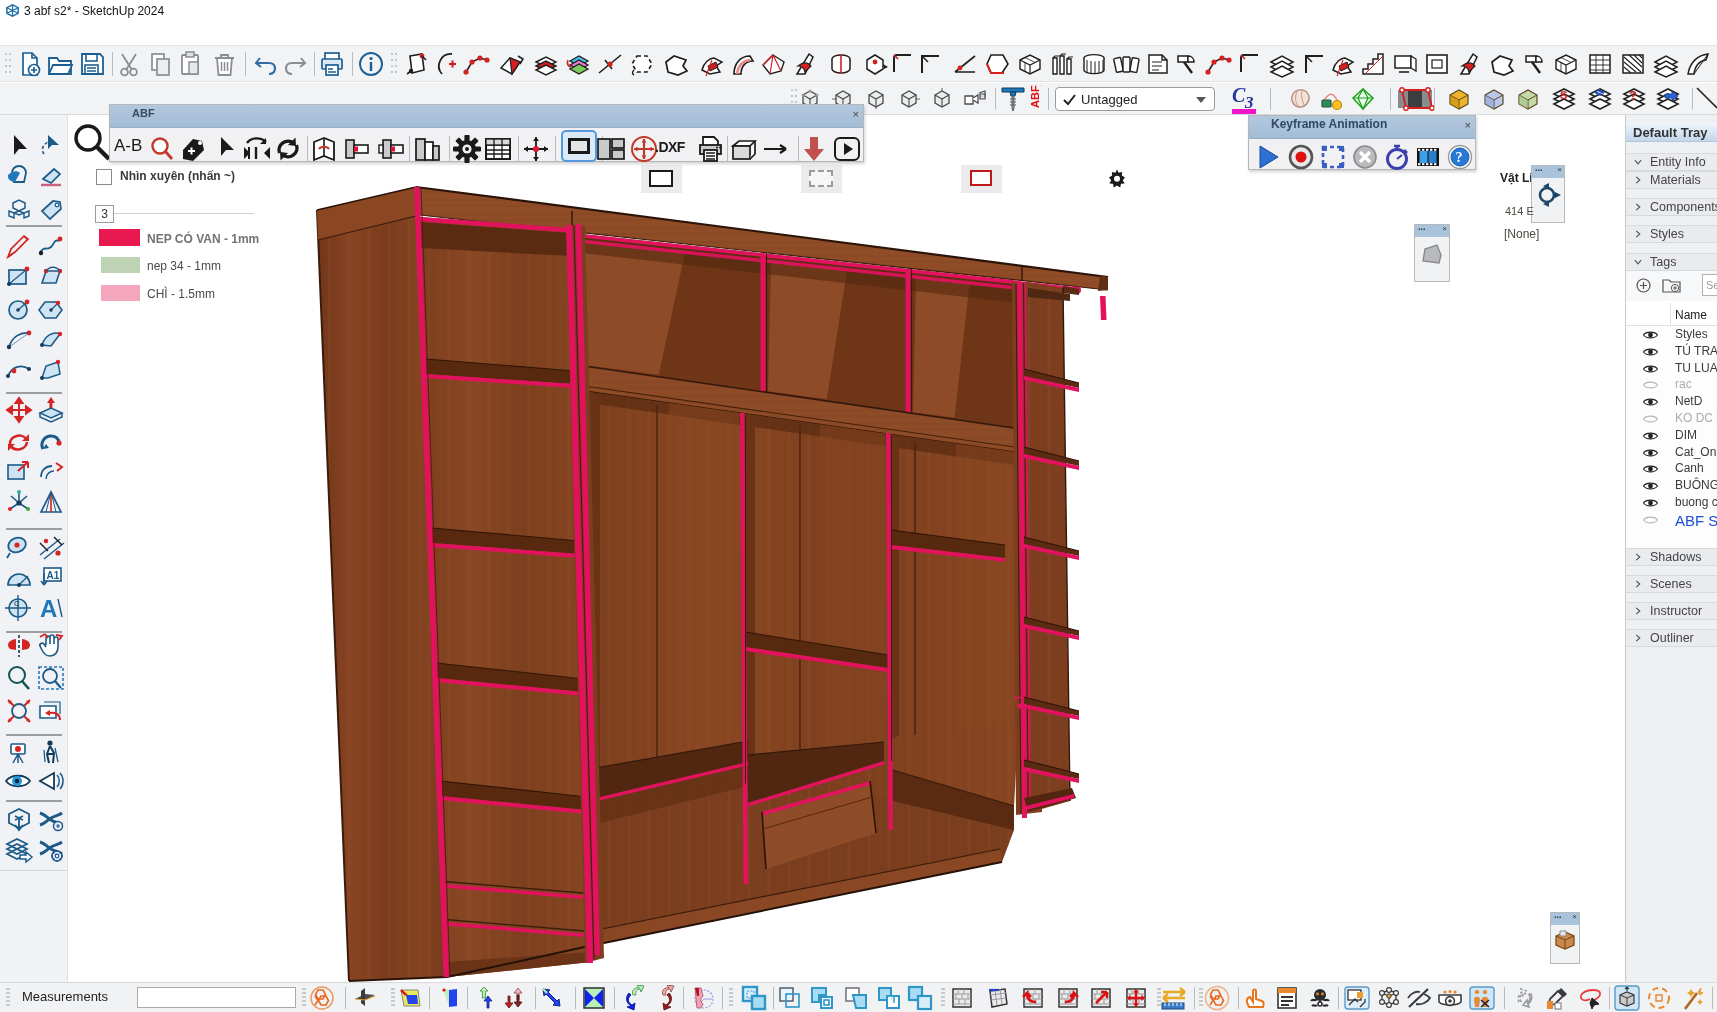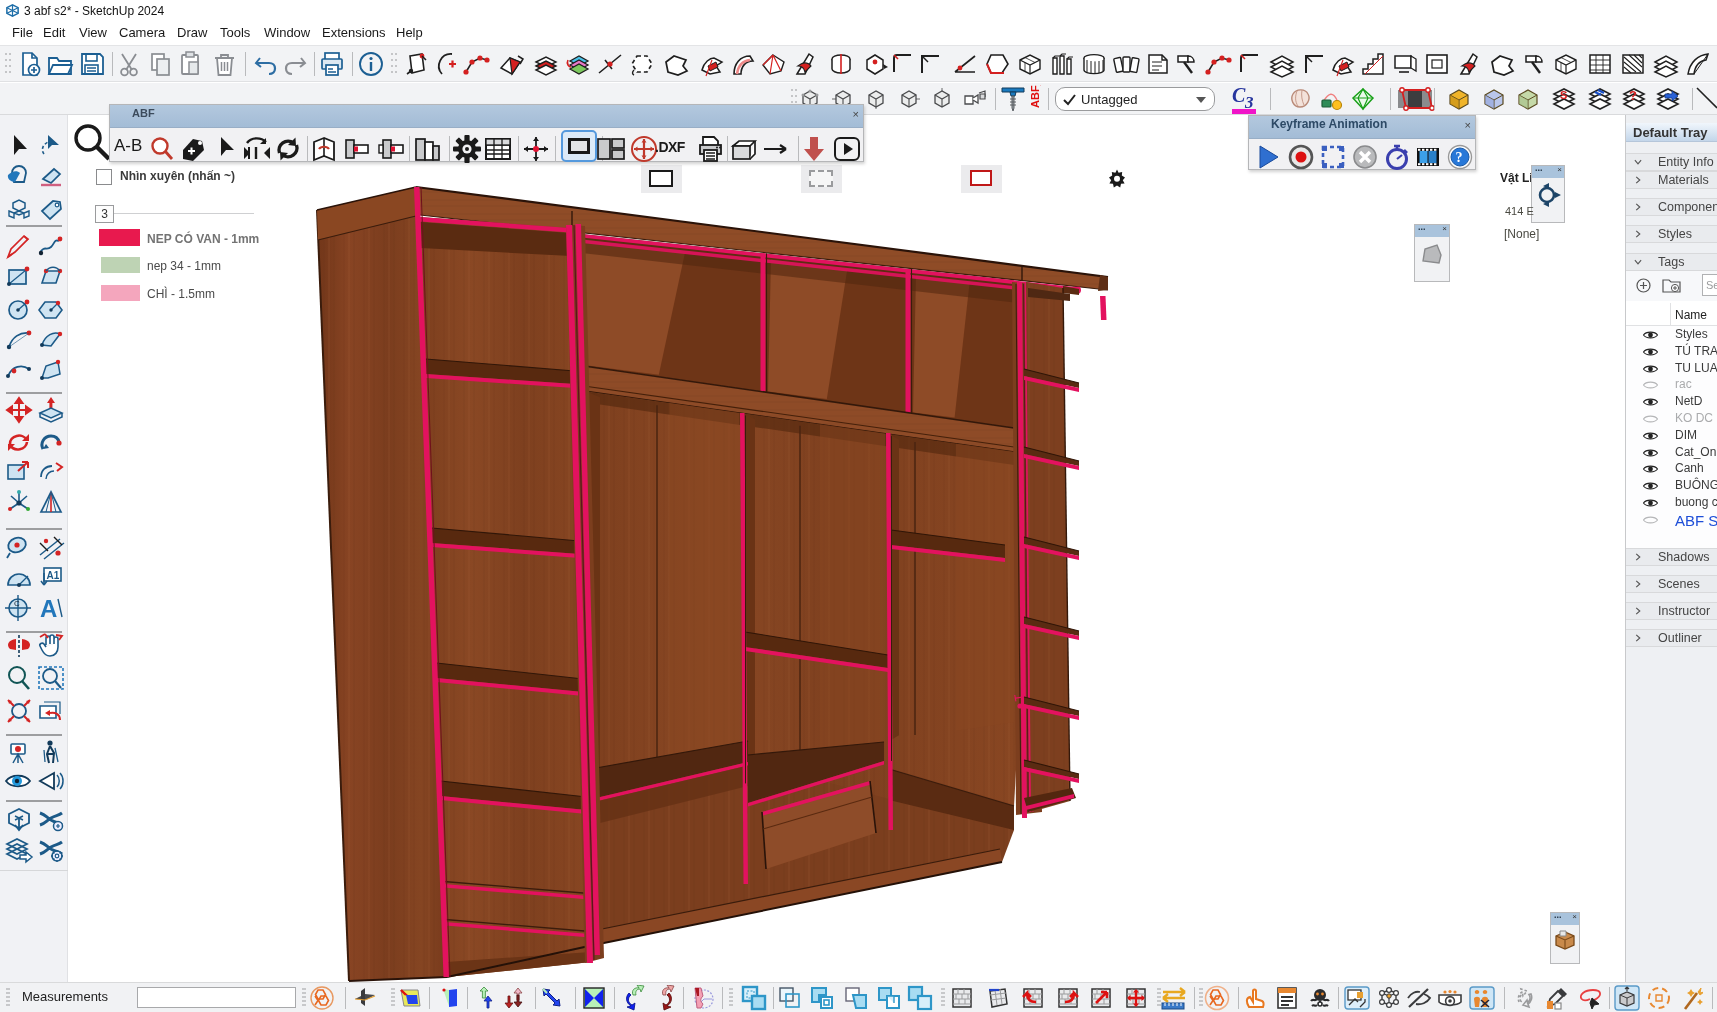--- a/index.html
+++ b/index.html
@@ -15,45 +15,34 @@
 .palbox{left:0;top:115px;width:68px;height:756px;border-bottom:1px solid #d6d7d9}
 .sep{position:absolute;width:1px;background:#b9babc}
 .fpanel{position:absolute;background:#f1f1f3;border:1px solid #b5b6b8;box-shadow:1px 2px 3px rgba(0,0,0,.18)}
 .ftitle{height:23px;background:linear-gradient(#b3c8de,#a3bcd6);border-bottom:1px solid #98aec6;
  font-size:11px;font-weight:bold;color:#3c4b5c;line-height:17px;padding-left:22px;position:relative}
 .fx{position:absolute;right:4px;top:1px;font-weight:normal;color:#444;font-size:11px}
 .tray{left:1625px;top:115px;width:92px;height:867px;background:#eef0f3;border-left:1px solid #c8c9cb}
 .trayhead{height:19px;background:linear-gradient(#f0f6fc,#c3d6ea);border-bottom:1px solid #b5c6da;
  font-weight:bold;font-size:13px;color:#333;padding:2px 0 0 7px}
 .sect{position:relative;height:18px;background:#e9ebee;border-top:1px solid #d8d9db;border-bottom:1px solid #d8d9db;
- font-size:12.5px;color:#444;line-height:17px;padding-left:32px}
+ font-size:12.5px;color:#444;line-height:17px;padding-left:24px}
 .chev{position:absolute;left:8px;top:4px;width:8px;height:8px;color:#555}
 .bottombar{left:0;top:982px;width:1717px;height:30px;background:#f1f2f4;border-top:1px solid #d9dadb;font-size:13px;color:#222}
 .ic{position:absolute}
 svg{display:block}
 </style></head>
 <body>
 <div style="position:relative;width:1717px;height:1012px">
 <div class="abs titlebar">
       <svg width="15" height="15" viewBox="0 0 16 16" style="position:absolute;left:5px;top:3px">
 <path d="M2 5 8 2 14 5 14 11 8 14 2 11Z" fill="none" stroke="#1e6ea8" stroke-width="1.6"></path>
 <path d="M8 2 8 14 M2 5 14 11 M14 5 2 11" stroke="#1e6ea8" stroke-width="1.3" fill="none"></path>
       </svg>
       <span style="position:absolute;left:24px;top:4px">3 abf s2* - SketchUp 2024</span>
-    </div>
-    <div class="abs menubar">
-      <span style="left:12px">File</span>
-      <span style="left:43px">Edit</span>
-      <span style="left:79px">View</span>
-      <span style="left:119px">Camera</span>
-      <span style="left:177px">Draw</span>
-      <span style="left:220px">Tools</span>
-      <span style="left:264px">Window</span>
-      <span style="left:322px">Extensions</span>
-      <span style="left:396px">Help</span>
     </div>
     <div class="abs tb tb1"></div>
     <div class="abs tb tb2"></div>
     <div class="abs palette"></div>
     <div class="abs palbox"></div>
     <svg class="ic" style="left:4px;top:52px;" width="8" height="24" viewBox="0 0 8 24">
       <rect x="1" y="1" width="2" height="2" fill="#c4c5c7"></rect>
       <rect x="5" y="1" width="2" height="2" fill="#c4c5c7"></rect>
       <rect x="1" y="7" width="2" height="2" fill="#c4c5c7"></rect>
       <rect x="5" y="7" width="2" height="2" fill="#c4c5c7"></rect>
@@ -362,21 +351,21 @@
     </svg>
     <div class="sep" style="left:995px;top:88px;height:22px"></div>
     <svg class="ic" style="left:1000px;top:85px;" width="46" height="28" viewBox="0 0 46 28">
       <path d="M2 3h22v4H2z" fill="#1a7abf" stroke="#123a5a" stroke-width="1"></path>
       <path d="M10 7h6l-1 4h-4z" fill="#1a7abf" stroke="#123a5a" stroke-width="1"></path>
       <path d="M12 11h2v12l-1 3-1-3z" fill="#9aa0a6" stroke="#5a5e63" stroke-width="1"></path>
       <path d="M10 14h6M10 17h6M10 20h6" stroke="#5a5e63" stroke-width="1"></path>
       <text x="28" y="24" font-size="11" font-weight="bold" fill="#e01010" transform="rotate(-90 33 18)" font-family="Liberation Sans">ABF_</text>
     </svg>
     <div class="sep" style="left:1048px;top:88px;height:22px"></div>
-    <div class="abs" style="left:1055px;top:87px;width:160px;height:24px;background:#fff;border:1px solid #9a9b9d;border-radius:10px;font-size:13px;color:#222">
+    <div class="abs" style="left:1055px;top:87px;width:160px;height:24px;background:#fff;border:1px solid #9a9b9d;border-radius:4px;font-size:13px;color:#222">
       <svg width="14" height="12" style="position:absolute;left:6px;top:6px" viewBox="0 0 14 12">
         <path d="M2 6l4 4 7-9" stroke="#222" stroke-width="2" fill="none"></path>
       </svg>
       <span style="position:absolute;left:25px;top:4px">Untagged</span>
       <svg width="10" height="6" style="position:absolute;right:8px;top:9px" viewBox="0 0 10 6">
         <path d="M0 0h10L5 6z" fill="#555"></path>
       </svg>
     </div>
     <svg class="ic" style="left:1232px;top:84px;" width="34" height="30" viewBox="0 0 34 30">
       <text x="0" y="18" font-size="20" font-style="italic" font-weight="bold" fill="#27359e" font-family="Liberation Serif">C</text>

